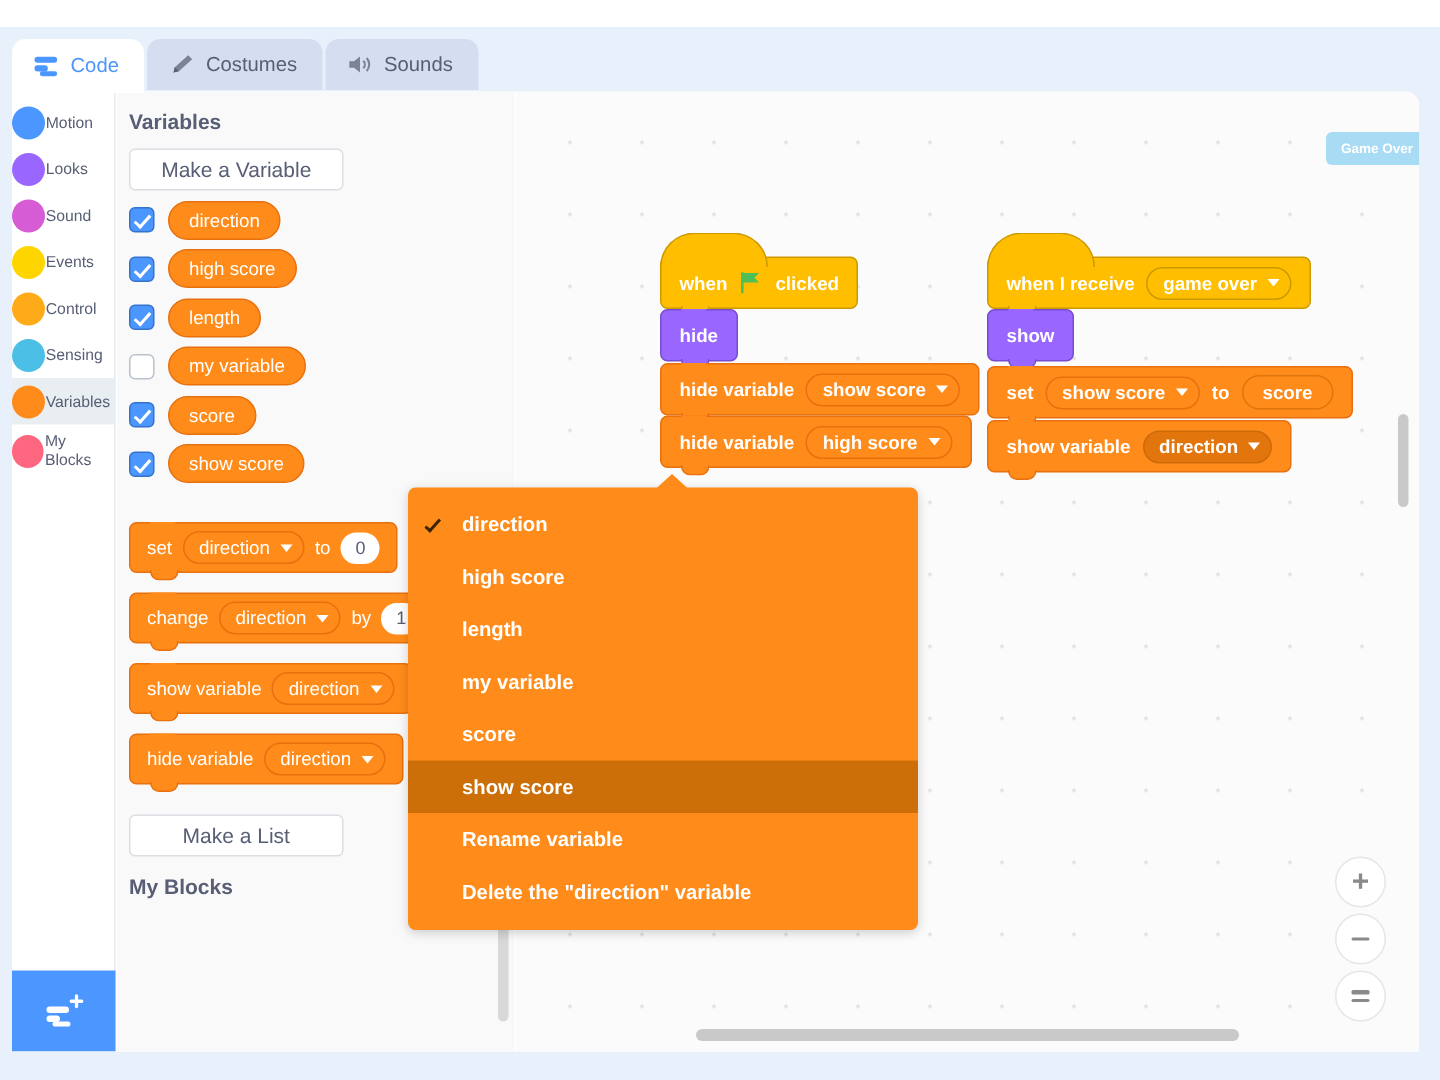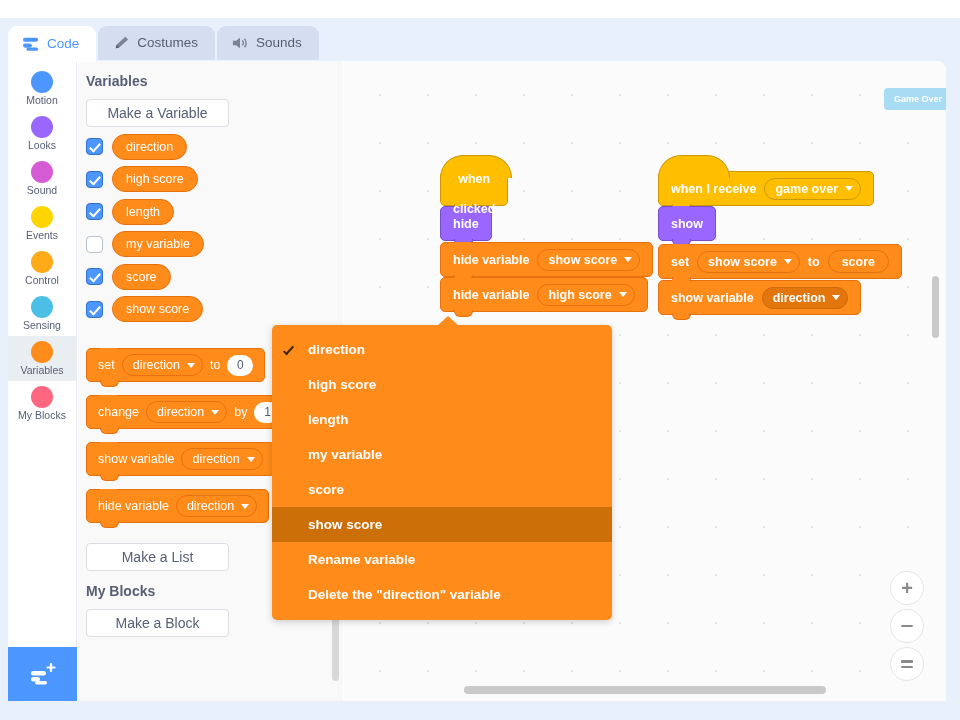--- a/index.html
+++ b/index.html
@@ -44,21 +44,21 @@
 
   
   .cats {
     position: absolute; left: 0; top: 0; width: 69px; height: 640px;
     background: #ffffff; border-right: 1px solid #e6e8f0;
     display: flex; flex-direction: column; align-items: center;
     padding-top: 5px;
   }
   .cat {
     width: 69px; padding: 5px 0 4px; cursor: pointer;
-    display: flex; flex-direction: column; align-items: center; gap: 1px;
+    display: flex; flex-direction: row; align-items: center; gap: 1px;
   }
   .cat.selected { background: #e9eef2; }
   .cat .dot { width: 22px; height: 22px; border-radius: 50%; }
   .cat .cat-label { font-size: 10.5px; color: #575e75; line-height: 13px; }
 
   .ext-btn {
     position: absolute; left: 0; bottom: 0; width: 69px; height: 54px;
     background: #4c97ff; display: flex; align-items: center; justify-content: center;
     cursor: pointer;
   }
@@ -360,30 +360,29 @@
         <span>hide variable</span>
         <span class="dd">
           <span>direction</span>
           <span class="caret"></span>
         </span>
       </div>
 
       <div style="height:18px"></div>
       <div class="pal-btn">Make a List</div>
       <div class="pal-head">My Blocks</div>
-      <div class="pal-btn">Make a Block</div>
 
       <div class="sb light" style="left:254px; top:545px; width:7px; height:75px;"></div>
     </div>
 
     <div class="workspace">
 
       <div class="ghost-block" style="left:540px; top:27px;">Game Over</div>
 
-      <div class="hat" style="left:96px; top:110px;flex-direction:column;">
+      <div class="hat" style="left:96px; top:110px;">
         <span>when</span>
         <svg width="16" height="15" viewBox="0 0 16 15">
           <path d="M2 1 h11 l-3 3.2 l3 3.2 H2 Z" fill="#4cbf56"></path>
           <rect x="1" y="0.5" width="1.7" height="14" fill="#4cbf56"></rect>
         </svg>
         <span>clicked</span>
       </div>
 
       <div class="bblock purple" style="left:96px; top:145px;">
         <span>hide</span>

